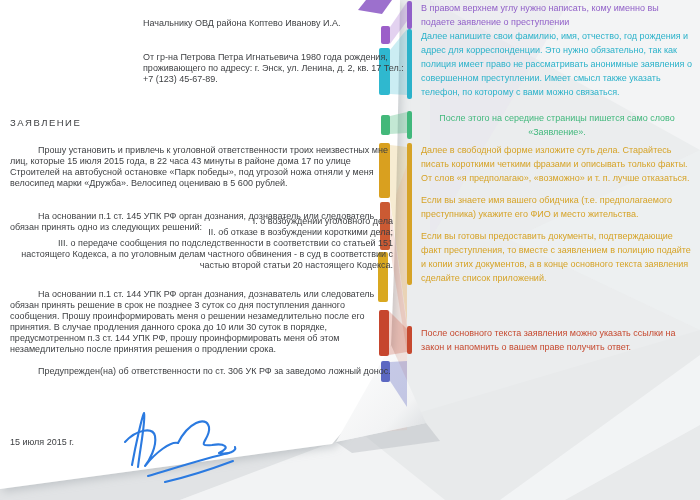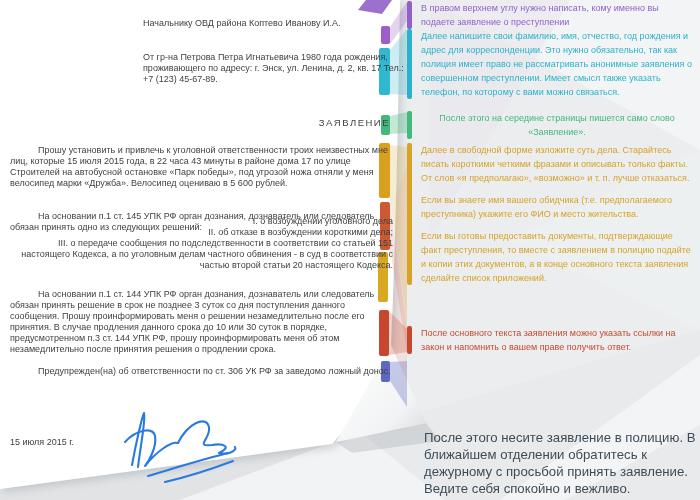--- a/index.html
+++ b/index.html
@@ -4,21 +4,21 @@
 <style>
   html,body{margin:0;padding:0;}
   body{font-family:"Liberation Sans", sans-serif; background:#ebedee;}
   .stage{position:relative; width:700px; height:500px; overflow:hidden; background:#ebedee;}
   .bgsvg{position:absolute; left:0; top:0;}
 
   
   .doc-block{position:absolute; color:#3d3f42; font-size:9px; line-height:11px;}
   .addr{left:143px; top:18px; width:262px;}
   .applicant{left:143px; top:52px; width:262px;}
-  .doc-title{left:10px; top:117px; width:380px; text-align:right; letter-spacing:1.5px; font-size:9.5px;}
+  .doc-title{left:10px; top:117px; width:380px; text-align:left; letter-spacing:1.5px; font-size:9.5px;}
   .para{margin:0; text-indent:28px;}
   .p1{left:10px; top:145px; width:383px;}
   .p2{left:10px; top:211px; width:383px;}
   .list-wrap{left:10px; top:216px; width:383px;text-align:right;}
   .li{padding-left:30px;}
   .li3{text-indent:30px;}
   .p3{left:10px; top:289px; width:383px;}
   .p4{left:10px; top:366px; width:383px;}
   .doc-date{left:10px; top:437px; width:120px;}
   .sig{position:absolute; left:120px; top:403px;}
@@ -160,15 +160,14 @@
     </div>
 
     <div class="group" style="top:358px">
       <div class="bar" style="background: rgb(91, 103, 194);"></div>
       <div class="texts">
       </div>
     </div>
 
   </div>
 
-  <div class="footer-note">После этого несите заявление в полицию. В ближайшем отделении обратитесь к дежурному с просьбой принять заявление. Ведите себя спокойно и вежливо.</div>
 
 </div>
 
 </body></html>

